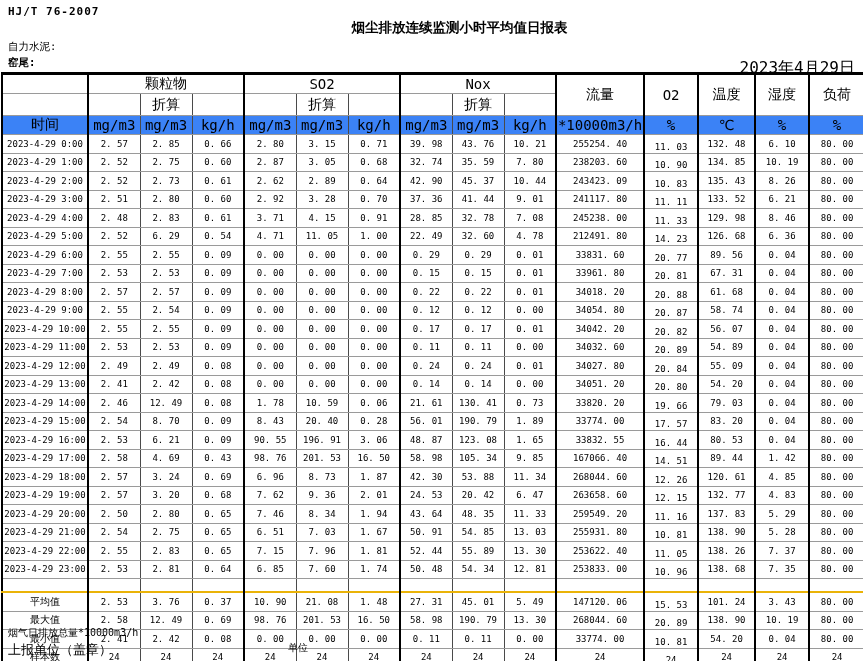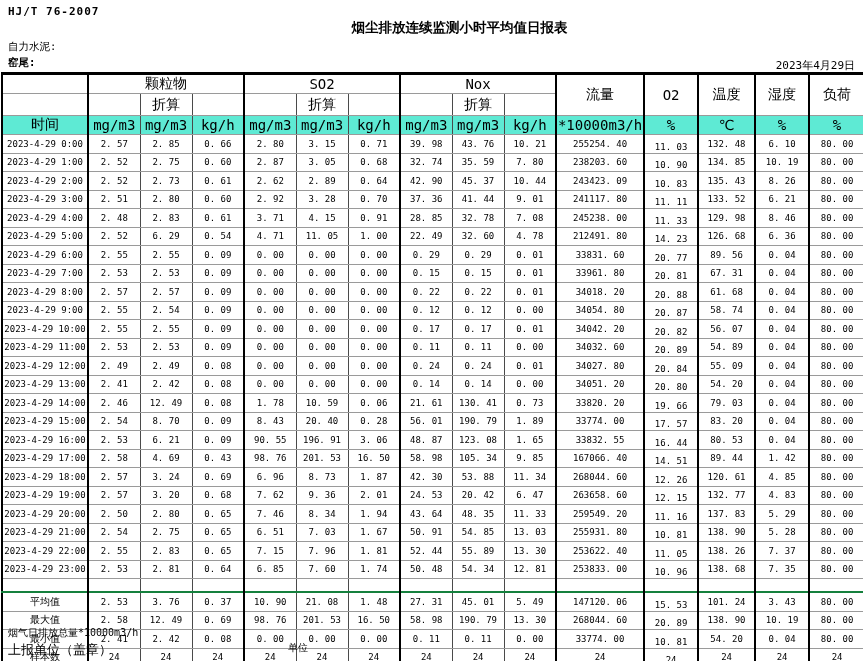--- a/index.html
+++ b/index.html
@@ -2,37 +2,37 @@
 <html><head>
 <meta charset="utf-8">
 <style>
   html,body{margin:0;padding:0;background:#fff;}
   .page{position:relative;width:863px;height:661px;background:#ffffff;color:#000;
         font-family:"DejaVu Sans Mono","DejaVu Sans",sans-serif;overflow:hidden;}
   .std{position:absolute;left:8px;top:5px;font-size:11px;font-weight:bold;letter-spacing:1px;}
   .title{position:absolute;left:0;top:19px;width:100%;text-align:center;font-size:13.5px;font-weight:bold;padding-left:28px;}
   .company{position:absolute;left:8px;top:40px;font-size:10.5px;font-weight:normal;}
   .loc{position:absolute;left:8px;top:56px;font-size:10.5px;font-weight:bold;}
-  .date{position:absolute;right:8px;top:58px;font-size:11px;}
+  .date{position:absolute;right:8px;top:58px;font-size:16px;}
   table{position:absolute;left:1px;top:72px;width:861px;border-collapse:collapse;table-layout:fixed;
         border:2px solid #000;border-top:3px solid #000;}
   td{border-left:1px solid #4a4a4a;border-right:1px solid #4a4a4a;
      border-top:1px solid #9a9a9a;border-bottom:1px solid #9a9a9a;
      text-align:center;padding:0;overflow:hidden;white-space:nowrap;vertical-align:middle;}
   thead td{font-size:14px;}
   tr.h1 td{height:17px;}
   tr.h2 td{height:21px;}
-  tr.units td{height:18px;background:#5eead4;}
+  tr.units td{height:18px;background:#3b82f6;}
   tbody td{font-size:9px;height:16.5px;}
   td.grp{border-left:2px solid #000;}
   td.o2{vertical-align:bottom;padding-bottom:1px;}
   tr.gap td{height:12px;}
   tr.sum td{font-size:9px;height:16.5px;}
   tr.sum td.slabel{font-size:10px;}
-  tr.sum-first td{border-top:2px solid #15803d;}
+  tr.sum-first td{border-top:2px solid #eab308;}
   .foot1{position:absolute;left:8px;top:626px;font-size:10px;}
   .foot2{position:absolute;left:8px;top:641px;font-size:13px;}
   .foot3{position:absolute;left:288px;top:641px;font-size:10px;}
 </style>
 </head>
 <body>
 
 <div class="page">
   <div class="std">HJ/T  76-2007</div>
   <div class="title">烟尘排放连续监测小时平均值日报表</div>

